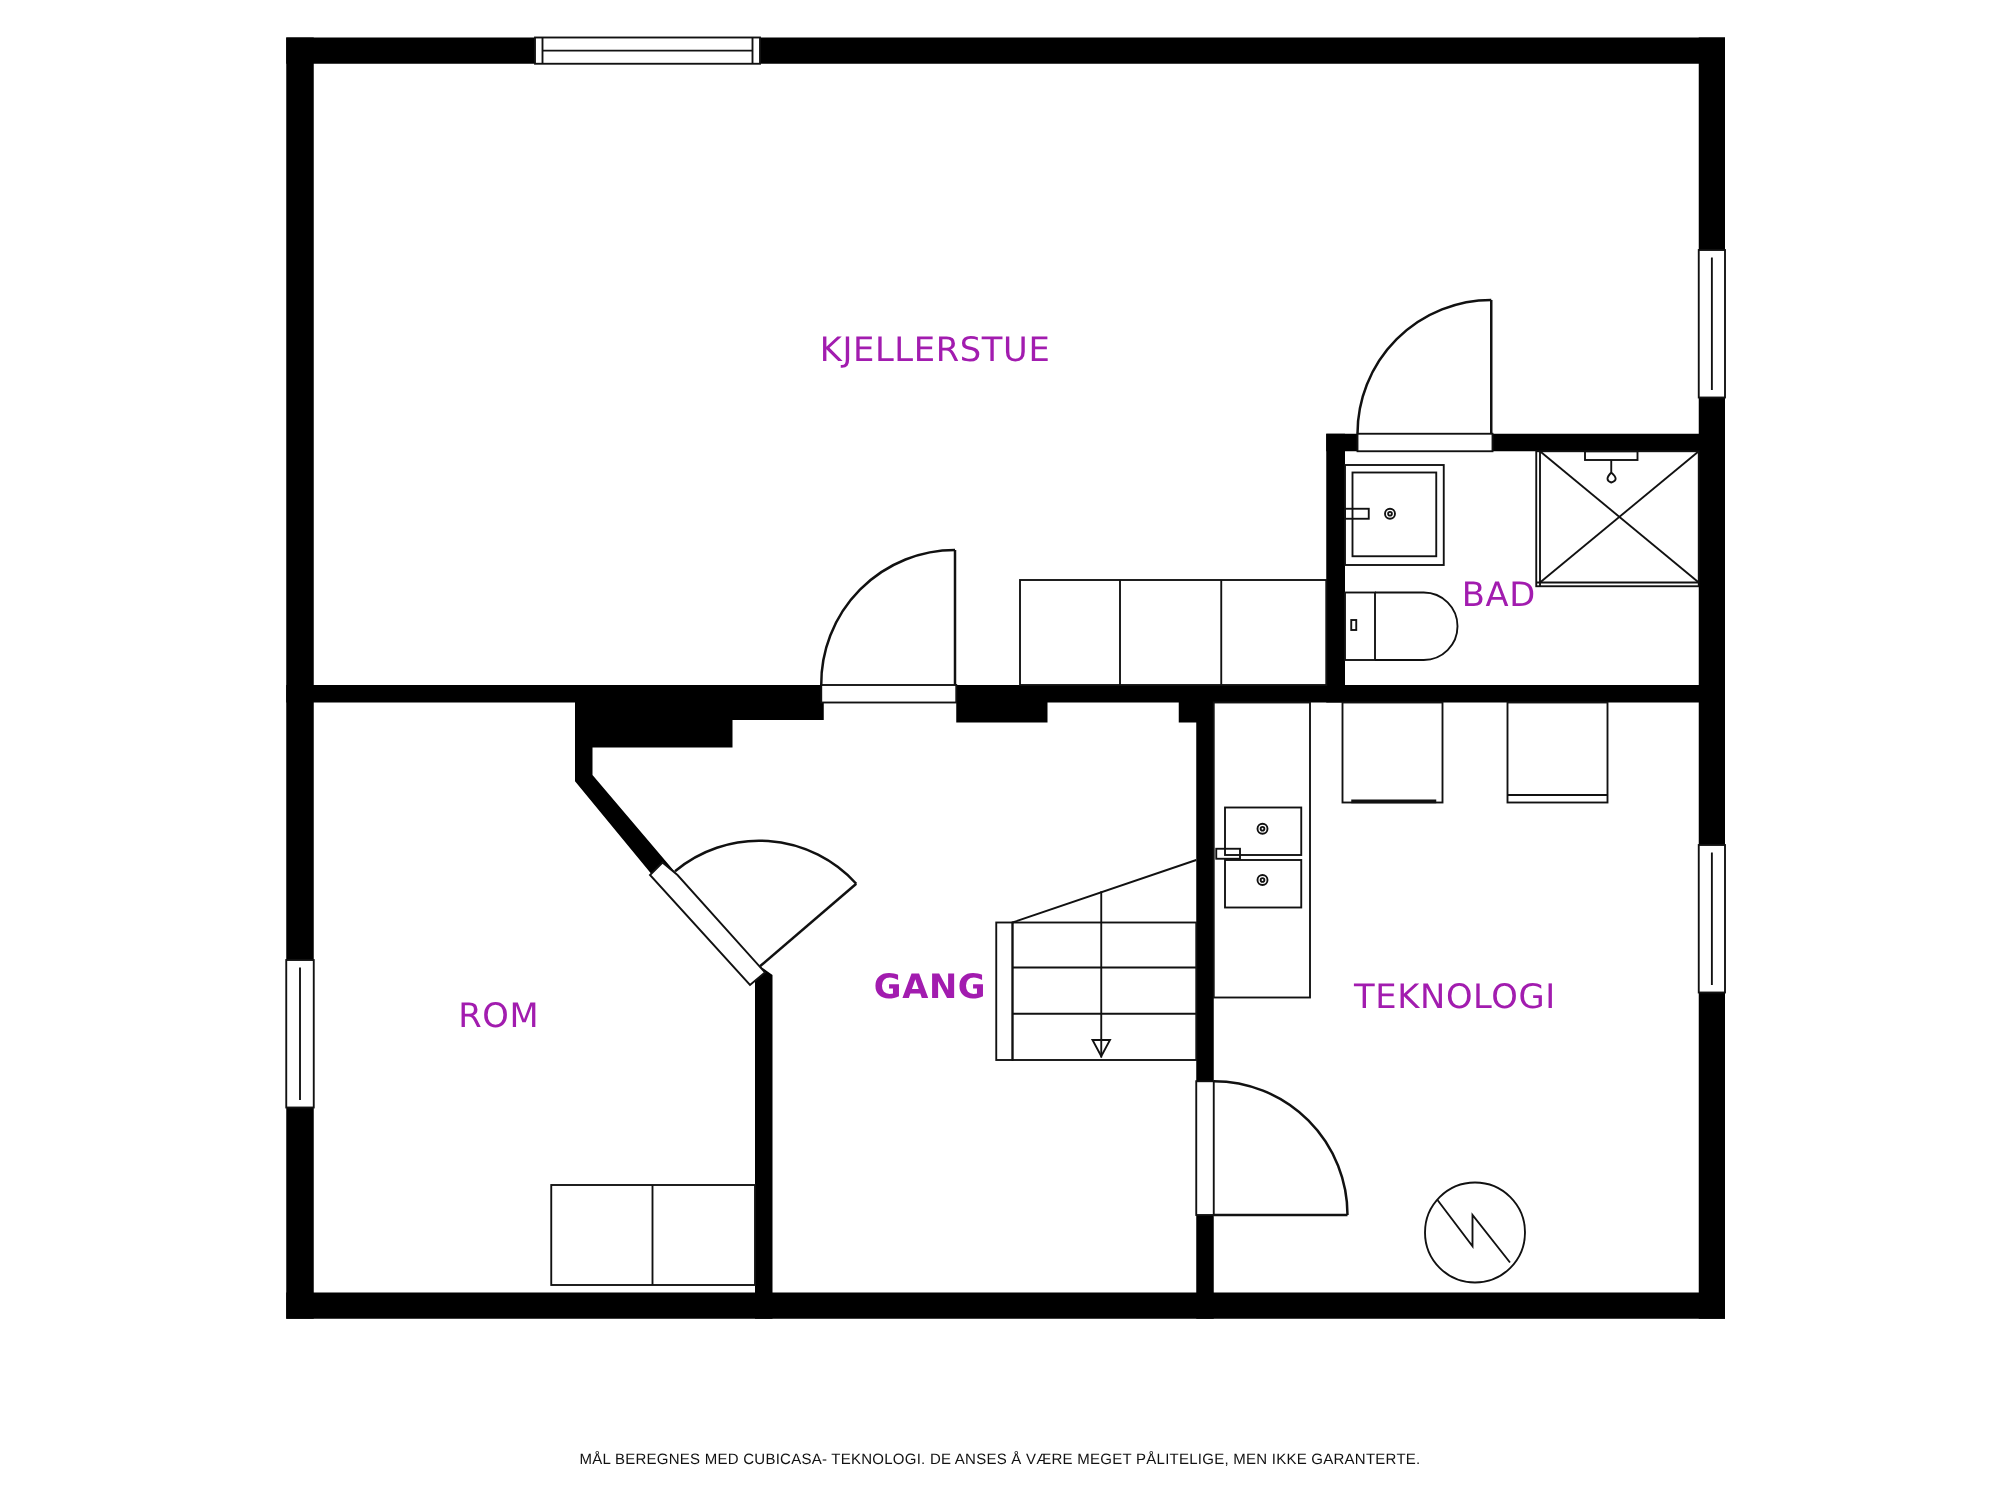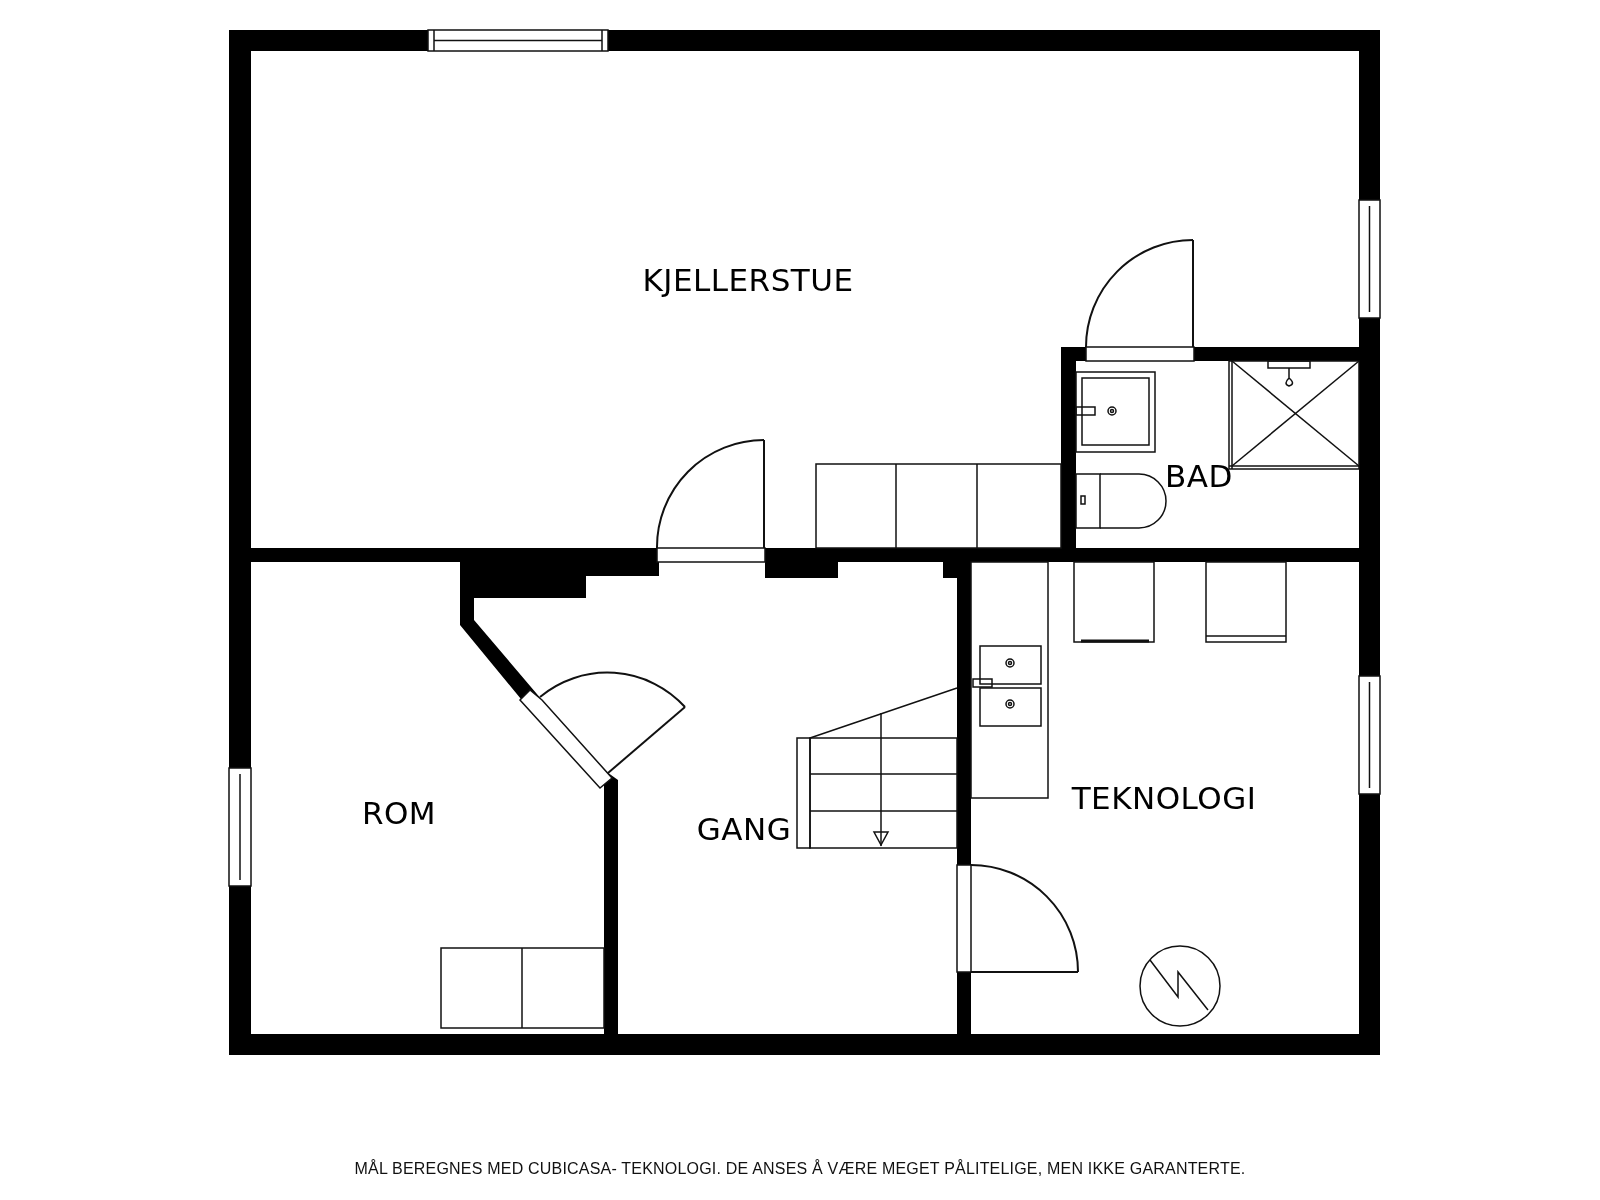--- a/index.html
+++ b/index.html
@@ -1,19 +1,19 @@
 <!DOCTYPE html>
 <html><head>
 <meta charset="utf-8">
 <style>
   html,body{margin:0;padding:0;background:#ffffff;}
   body{width:1600px;height:1200px;position:relative;overflow:hidden;font-family:"DejaVu Sans","Liberation Sans",sans-serif;}
   svg{position:absolute;left:0;top:0;}
-  .room-label{position:absolute;font-family:"DejaVu Sans","Liberation Sans",sans-serif;font-size:31px;color:#000000;letter-spacing:0.5px;white-space:nowrap;transform:translate(-50%,-50%);}
-  .disclaimer{position:absolute;left:0;right:0;top:1160px;text-align:center;font-family:"Liberation Sans","DejaVu Sans",sans-serif;font-size:16px;color:#111;letter-spacing:0.2px;}
+  .room-label{position:absolute;font-family:"DejaVu Sans","Liberation Sans",sans-serif;font-size:27px;color:#a21caf;letter-spacing:0.5px;white-space:nowrap;transform:translate(-50%,-50%);}
+  .disclaimer{position:absolute;left:0;right:0;top:1160px;text-align:center;font-family:"Liberation Sans","DejaVu Sans",sans-serif;font-size:12px;color:#111;letter-spacing:0.2px;}
 </style>
 </head>
 <body>
 
 <svg width="1600" height="1200" viewBox="0 0 1600 1200">
 
   <g fill="#000">
     <rect x="229" y="30" width="1151" height="21"></rect>
     <rect x="229" y="30" width="22" height="1025"></rect>
     <rect x="1359" y="30" width="21" height="1025"></rect>
@@ -155,16 +155,16 @@
     <g>
       <rect x="441" y="948" width="163" height="80"></rect>
       <line x1="522" y1="948" x2="522" y2="1028"></line>
     </g>
   </g>
 </svg>
 
 <div class="room-label" style="left:748px;top:280px;">KJELLERSTUE</div>
 <div class="room-label" style="left:1199px;top:476px;">BAD</div>
 <div class="room-label" style="left:399px;top:813px;">ROM</div>
-<div class="room-label" style="left:744px;top:829px;">GANG</div>
+<div class="room-label" style="left:744px;top:790px;font-weight:bold;">GANG</div>
 <div class="room-label" style="left:1164px;top:798px;">TEKNOLOGI</div>
 
 <div class="disclaimer">MÅL BEREGNES MED CUBICASA- TEKNOLOGI. DE ANSES Å VÆRE MEGET PÅLITELIGE, MEN IKKE GARANTERTE.</div>
 
 </body></html>

